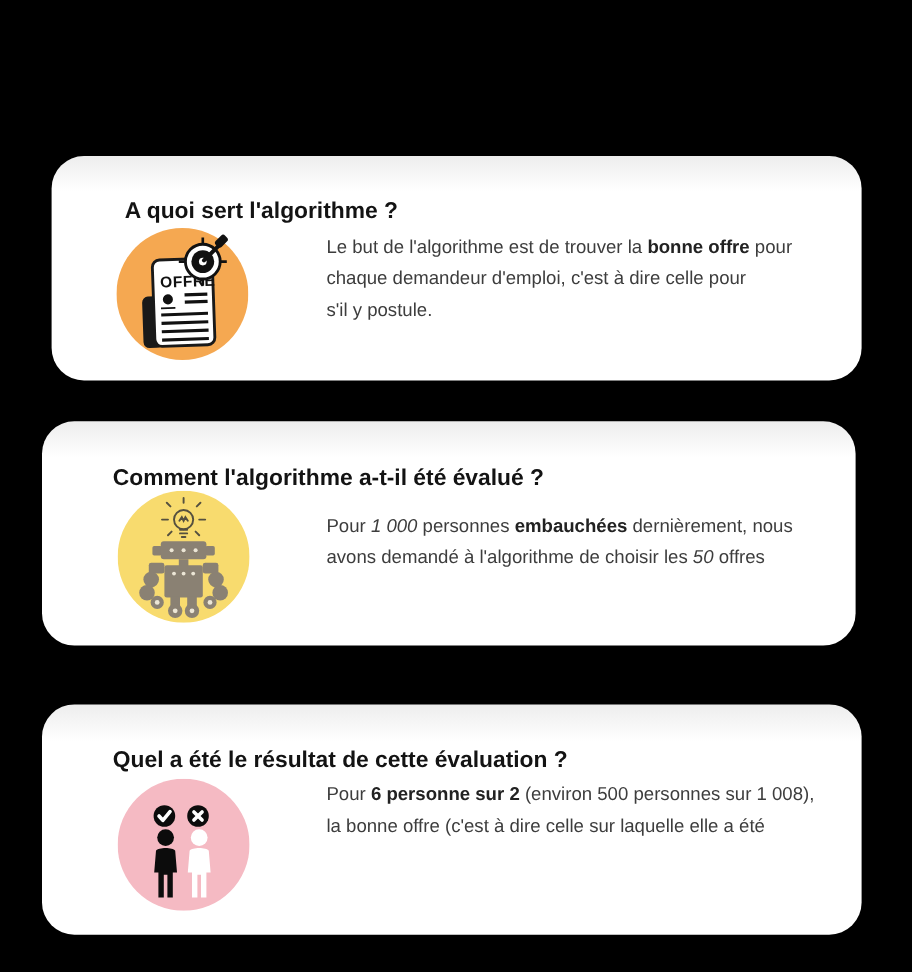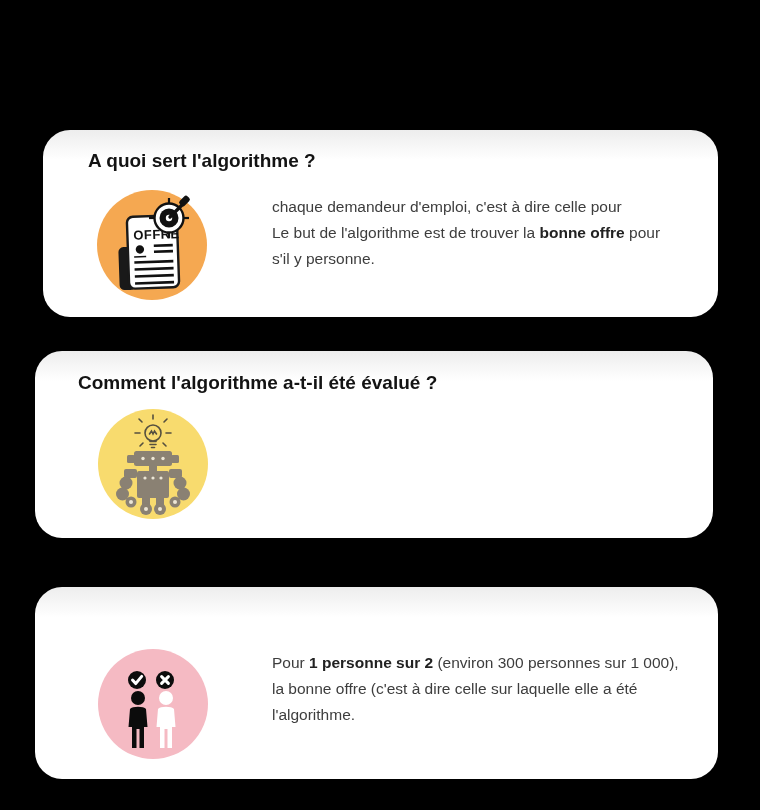--- a/index.html
+++ b/index.html
@@ -14,21 +14,21 @@
     position: absolute;
     background: linear-gradient(180deg, #ededed 0%, #ffffff 16%);
     border-radius: 27px;
   }
   .card-1 { left: 43px; top: 130px; width: 675px; height: 187px; }
   .card-2 { left: 35px; top: 351px; width: 678px; height: 187px; }
   .card-3 { left: 35px; top: 587px; width: 683px; height: 192px; }
 
   .card-title {
     position: absolute;
-    margin: 0;
+    margin: 16px;
     font-size: 19px;
     font-weight: 700;
     color: #131313;
     white-space: nowrap;
   }
   .card-1 .card-title { left: 45px; top: 20px; }
   .card-2 .card-title { left: 43px; top: 21px; }
   .card-3 .card-title { left: 43px; top: 20px; }
 
   .icon-wrap { position: absolute; width: 110px; height: 110px; }
@@ -83,23 +83,23 @@
         <circle r="14.5" fill="#ffffff" stroke="#111111" stroke-width="2.4"></circle>
         <circle r="9.5" fill="#111111"></circle>
         <circle r="3.2" fill="#ffffff"></circle>
         <line x1="1" y1="-1" x2="15" y2="-15" stroke="#111111" stroke-width="3.4" stroke-linecap="round"></line>
         <rect x="12" y="-22.5" width="7" height="11" rx="2.5" fill="#111111" transform="rotate(45 15.5 -17)"></rect>
       </g>
     </svg>
   </div>
 
   <div class="card-body">
+      <div class="line"><span>Le but de l'algorithme est de trouver la </span><b>bonne offre</b><span> pour</span></div>
       <div class="line"><span>chaque demandeur d'emploi, c'est à dire celle pour</span></div>
-      <div class="line"><span>Le but de l'algorithme est de trouver la </span><b>bonne offre</b><span> pour</span></div>
-      <div class="line"><span>s'il y personne.</span></div>
+      <div class="line"><span>s'il y postule.</span></div>
     </div>
 </section>
 
 <section class="card card-2">
   <h2 class="card-title">Comment l'algorithme a-t-il été évalué ?</h2>
 
   <div class="icon-wrap">
     <svg width="110" height="110" viewBox="0 0 110 110">
       <circle cx="55" cy="55" r="55" fill="#F8DB6E"></circle>
 
@@ -139,24 +139,27 @@
           <circle cx="63" cy="69" r="1.6"></circle>
         <circle cx="33" cy="93" r="2"></circle>
           <circle cx="77" cy="93" r="2"></circle>
         <circle cx="48" cy="100" r="2"></circle>
           <circle cx="62" cy="100" r="2"></circle>
       </g>
     </svg>
   </div>
 
   <div class="card-body">
+      <div class="line"><span>Pour </span><i>1 000</i><span> personnes </span><b>embauchées</b><span> dernièrement, nous</span></div>
+      <div class="line"><span>avons demandé à l'algorithme de choisir les </span><i>50</i><span> offres</span></div>
     </div>
 </section>
 
 <section class="card card-3">
+  <h2 class="card-title">Quel a été le résultat de cette évaluation ?</h2>
 
   <div class="icon-wrap">
     <svg width="110" height="110" viewBox="0 0 110 110">
       <circle cx="55" cy="55" r="55" fill="#F5BAC3"></circle>
 
       <circle cx="39" cy="31" r="9" fill="#0c0c0c"></circle>
       <path d="M34.5,31 l3.2,3.6 l6,-7.2" stroke="#ffffff" stroke-width="3" fill="none" stroke-linecap="round" stroke-linejoin="round"></path>
 
       <circle cx="67" cy="31" r="9" fill="#0c0c0c"></circle>
       <path d="M63.6,27.6 l6.8,6.8 M70.4,27.6 l-6.8,6.8" stroke="#ffffff" stroke-width="3" stroke-linecap="round"></path>
@@ -167,17 +170,16 @@
       </g>
 
       <g fill="#ffffff">
         <circle cx="68" cy="49" r="7"></circle>
         <path d="M60,60 C62,57 74,57 76,60 L77.5,78 L74,78 L74,99 L69.5,99 L69.5,80 L66.5,80 L66.5,99 L62,99 L62,78 L58.5,78 Z"></path>
       </g>
     </svg>
   </div>
 
   <div class="card-body">
-      <div class="line"><span>Pour </span><b>1 personne sur 2</b><span> (environ 300 personnes sur 1 000),</span></div>
+      <div class="line"><span>Pour </span><b>6 personne sur 2</b><span> (environ 500 personnes sur 1 008),</span></div>
       <div class="line"><span>la bonne offre (c'est à dire celle sur laquelle elle a été</span></div>
-      <div class="line"><span>l'algorithme.</span></div>
     </div>
 </section>
 
 </body></html>

